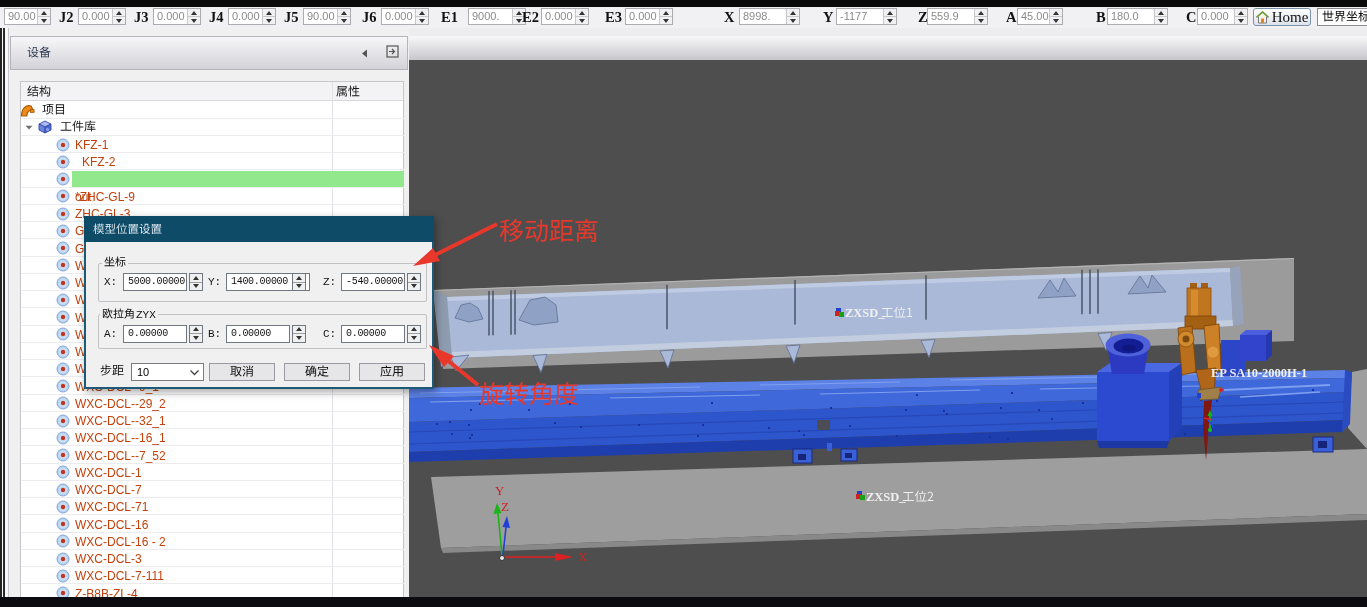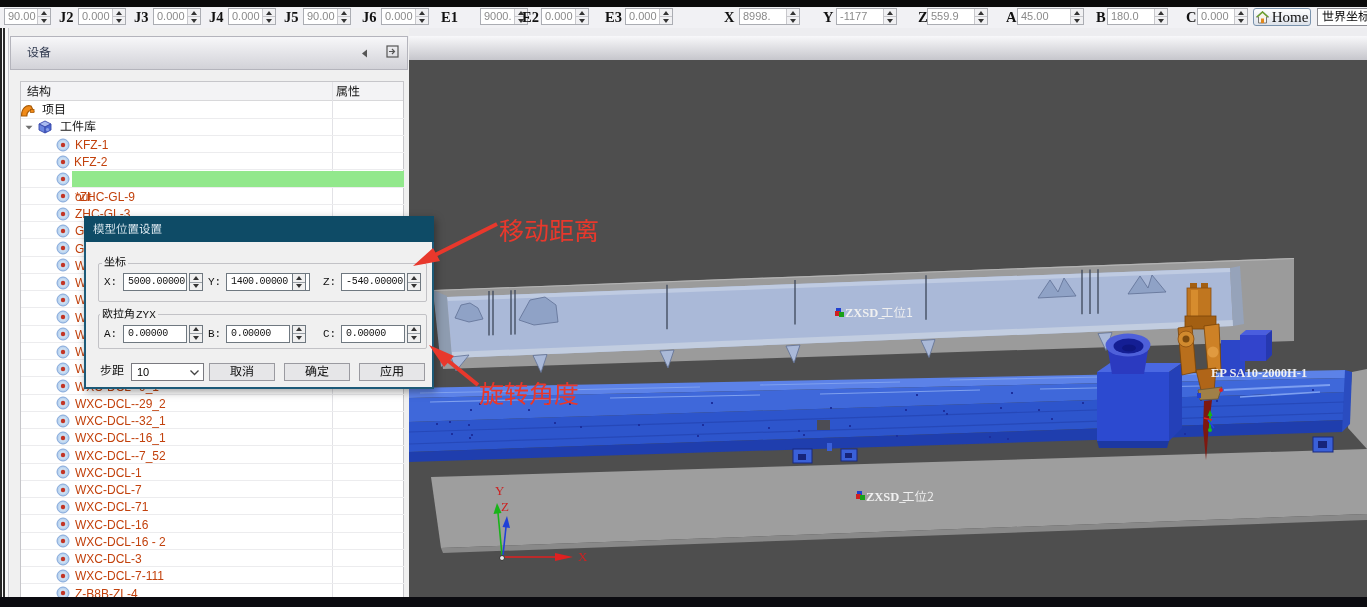--- a/index.html
+++ b/index.html
@@ -83,21 +83,21 @@
     <div class="v">0.000</div>
     <div class="b">
       <i class="u">
         <div class="tu"></div>
       </i>
       <i>
         <div class="td"></div>
       </i>
     </div>
   </div>
-<div class="spin" style="left:480px;width:48px">
+<div class="spin" style="left:468px;width:58px">
     <div class="v">9000.</div>
     <div class="b">
       <i class="u">
         <div class="tu"></div>
       </i>
       <i>
         <div class="td"></div>
       </i>
     </div>
   </div>
@@ -149,21 +149,21 @@
     <div class="v">559.9</div>
     <div class="b">
       <i class="u">
         <div class="tu"></div>
       </i>
       <i>
         <div class="td"></div>
       </i>
     </div>
   </div>
-<div class="spin" style="left:1017px;width:67px">
+<div class="spin" style="left:1017px;width:46px">
     <div class="v">45.00</div>
     <div class="b">
       <i class="u">
         <div class="tu"></div>
       </i>
       <i>
         <div class="td"></div>
       </i>
     </div>
   </div>
@@ -427,21 +427,21 @@
       <circle cx="7" cy="7" r="4.4" fill="#cadef2"></circle>
       <circle cx="7" cy="7" r="2.2" fill="#c23525"></circle>
     </svg>
 <div class="rtxt" style="left:75px;top:110.0px">KFZ-1</div>
 <div class="row" style="top:125.2px;height:17px"></div>
 <svg class="abs" style="left:56px;top:126.8px" width="14" height="14">
       <circle cx="7" cy="7" r="6" fill="#b6d0ee" stroke="#84a8da" stroke-width="1"></circle>
       <circle cx="7" cy="7" r="4.4" fill="#cadef2"></circle>
       <circle cx="7" cy="7" r="2.2" fill="#c23525"></circle>
     </svg>
-<div class="rtxt" style="left:74px;top:127.2px">KFZ-2</div>
+<div class="rtxt" style="left:82px;top:127.2px">KFZ-2</div>
 <div class="abs" style="left:72px;top:142.5px;width:332px;height:17px;background:#92e88c"></div>
 <div class="row" style="top:142.5px;height:17px"></div>
 <svg class="abs" style="left:56px;top:144.1px" width="14" height="14">
       <circle cx="7" cy="7" r="6" fill="#b6d0ee" stroke="#84a8da" stroke-width="1"></circle>
       <circle cx="7" cy="7" r="4.4" fill="#cadef2"></circle>
       <circle cx="7" cy="7" r="2.2" fill="#c23525"></circle>
     </svg>
 <div class="rtxt" style="left:75px;top:162px">*ZHC-GL-9</div>
 <div class="row" style="top:159.8px;height:17px"></div>
 <svg class="abs" style="left:56px;top:161.3px" width="14" height="14">

